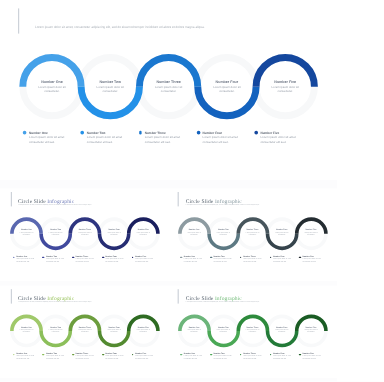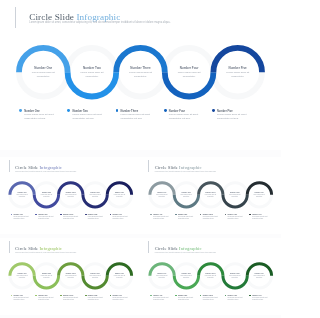--- a/index.html
+++ b/index.html
@@ -21,21 +21,20 @@
   .lg .dot{position:absolute;border-radius:50%;}
   .lg .h{position:absolute;font-weight:bold;color:#5f6773;white-space:nowrap;}
   .lg .d{position:absolute;color:#9aa1ab;white-space:nowrap;}
 </style>
 </head>
 <body>
 
 <div class="page">
   <div class="slide hero" style="left: 0px; top: 0px; width: 281px; height: 150px;">
       <div class="hdr-bar" style="left: 15px; top: 7px; width: 0.8px; height: 21px;"></div>
-      <div class="ttl" style="left: 29.2px; top: 12px; font-size: 9.2px; line-height: 11.04px; color: rgb(85, 96, 108);"><span>Circle Slide</span> <span class="accent" style="color: rgb(116, 176, 222);">Infographic</span></div>
       <div class="sub" style="left: 29.2px; top: 21.4px; font-size: 2.6px; line-height: 3.25px;">Lorem ipsum dolor sit amet, consectetur adipiscing elit, sed do eiusmod tempor incididunt ut labore et dolore magna aliqua.</div>
       <svg width="281" height="150">
         <circle cx="43.3" cy="72.2" r="24.3" fill="none" stroke="#f7f8f9" stroke-width="5.8"></circle>
         <circle cx="91.9" cy="72.2" r="24.3" fill="none" stroke="#f7f8f9" stroke-width="5.8"></circle>
         <circle cx="140.5" cy="72.2" r="24.3" fill="none" stroke="#f7f8f9" stroke-width="5.8"></circle>
         <circle cx="189.10000000000002" cy="72.2" r="24.3" fill="none" stroke="#f7f8f9" stroke-width="5.8"></circle>
         <circle cx="237.7" cy="72.2" r="24.3" fill="none" stroke="#f7f8f9" stroke-width="5.8"></circle>
         <path d="M 19.000 72.200 A 24.3 24.3 0 0 1 67.600 72.200" fill="none" stroke="#45a1e9" stroke-width="5.8" stroke-linecap="butt"></path>
         <path d="M 67.600 72.200 A 24.3 24.3 0 0 0 116.200 72.200" fill="none" stroke="#2391e8" stroke-width="5.8" stroke-linecap="butt"></path>
         <path d="M 116.200 72.200 A 24.3 24.3 0 0 1 164.800 72.200" fill="none" stroke="#1a77cf" stroke-width="5.8" stroke-linecap="butt"></path>

